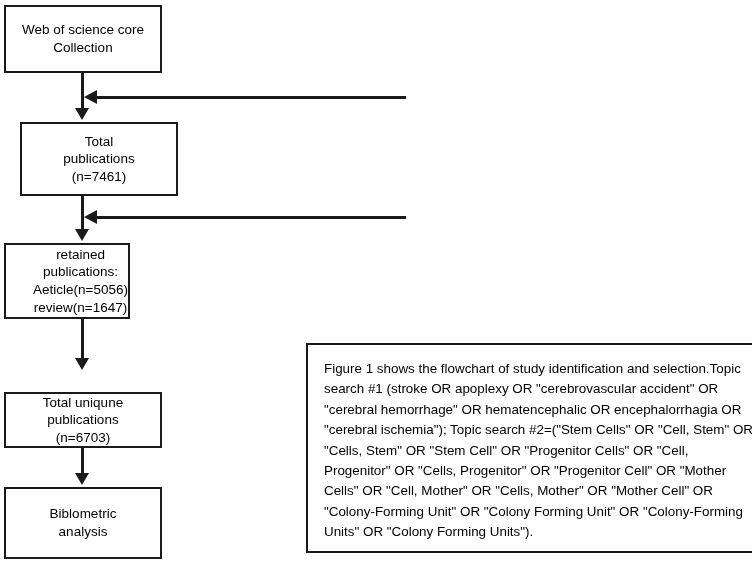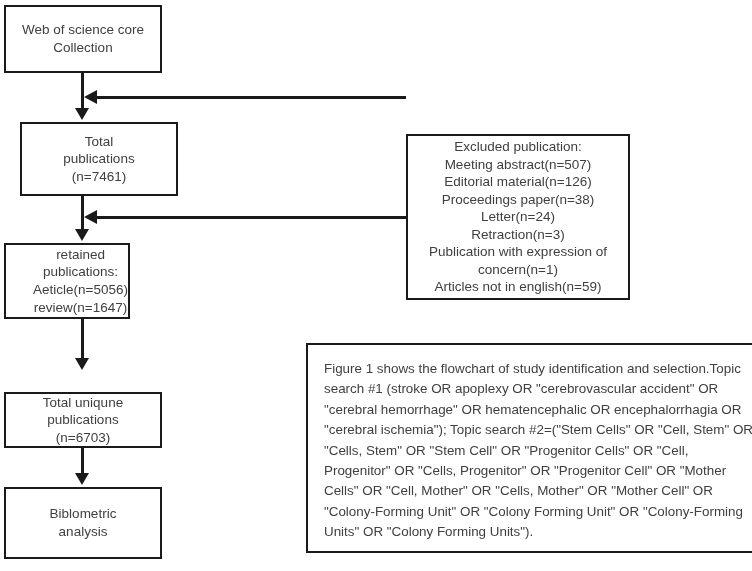--- a/index.html
+++ b/index.html
@@ -6,21 +6,21 @@
     margin: 0;
     padding: 0;
     background: #ffffff;
   }
   #canvas {
     position: relative;
     width: 752px;
     height: 571px;
     background: #ffffff;
     font-family: "Liberation Sans", sans-serif;
-    color: #404040;
+    color: #000000;
     overflow: hidden;
   }
   .node {
     position: absolute;
     box-sizing: border-box;
     border: 2px solid #1a1a1a;
     background: #ffffff;
     display: flex;
     align-items: center;
     justify-content: center;
@@ -131,31 +131,20 @@
 publications
 (n=6703)</span>
   </div>
 
   <div class="node" id="box-biblio">
     <span class="txt">Biblometric
 analysis</span>
   </div>
 
 
-  <div class="node" id="box-excluded">
-    <span class="txt">Excluded publication:
-Meeting abstract(n=507)
-Editorial material(n=126)
-Proceedings paper(n=38)
-Letter(n=24)
-Retraction(n=3)
-Publication with expression of
-concern(n=1)
-Articles not in english(n=59)</span>
-  </div>
 
   <div class="node" id="box-caption">
     <span class="txt">Figure 1 shows the flowchart of study identification and selection.Topic search #1  (stroke OR apoplexy OR "cerebrovascular accident" OR "cerebral hemorrhage" OR hematencephalic OR encephalorrhagia OR "cerebral ischemia");  Topic search #2=("Stem Cells" OR "Cell, Stem" OR "Cells, Stem" OR "Stem Cell" OR "Progenitor Cells" OR "Cell, Progenitor" OR "Cells, Progenitor" OR "Progenitor Cell" OR "Mother Cells" OR "Cell, Mother" OR "Cells, Mother" OR "Mother Cell" OR "Colony-Forming Unit" OR "Colony Forming Unit" OR "Colony-Forming Units" OR "Colony Forming Units").</span>
   </div>
 
   <div class="vline" id="conn1-line"></div>
   <div class="vhead" id="conn1-head"></div>
 
   <div class="vline" id="conn2-line"></div>
   <div class="vhead" id="conn2-head"></div>

